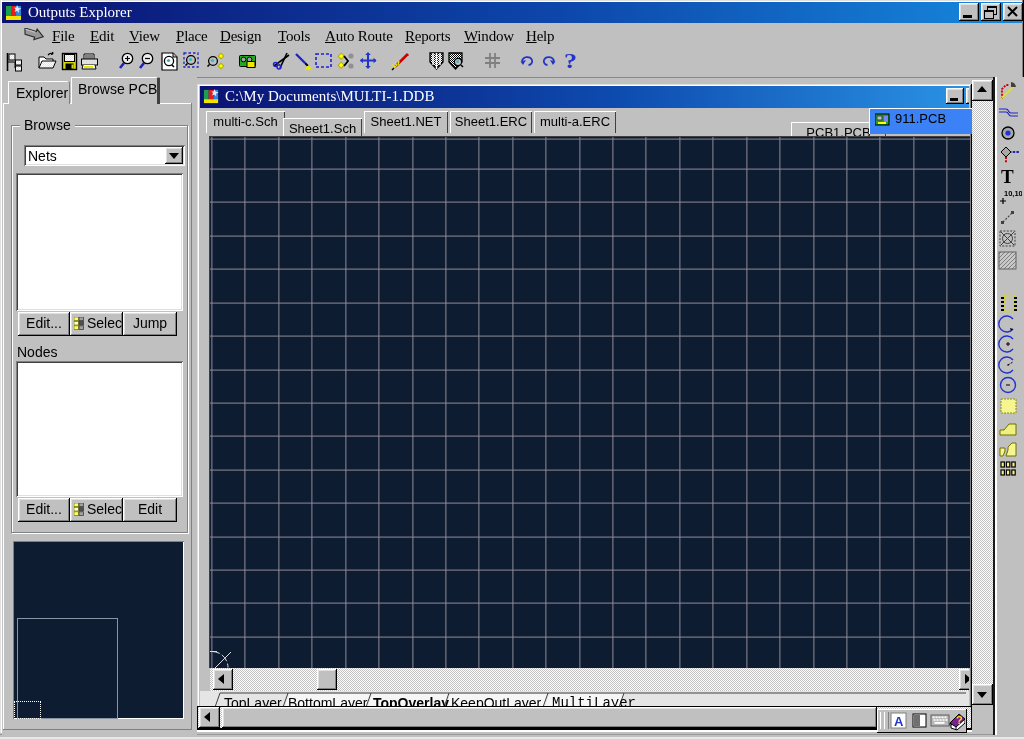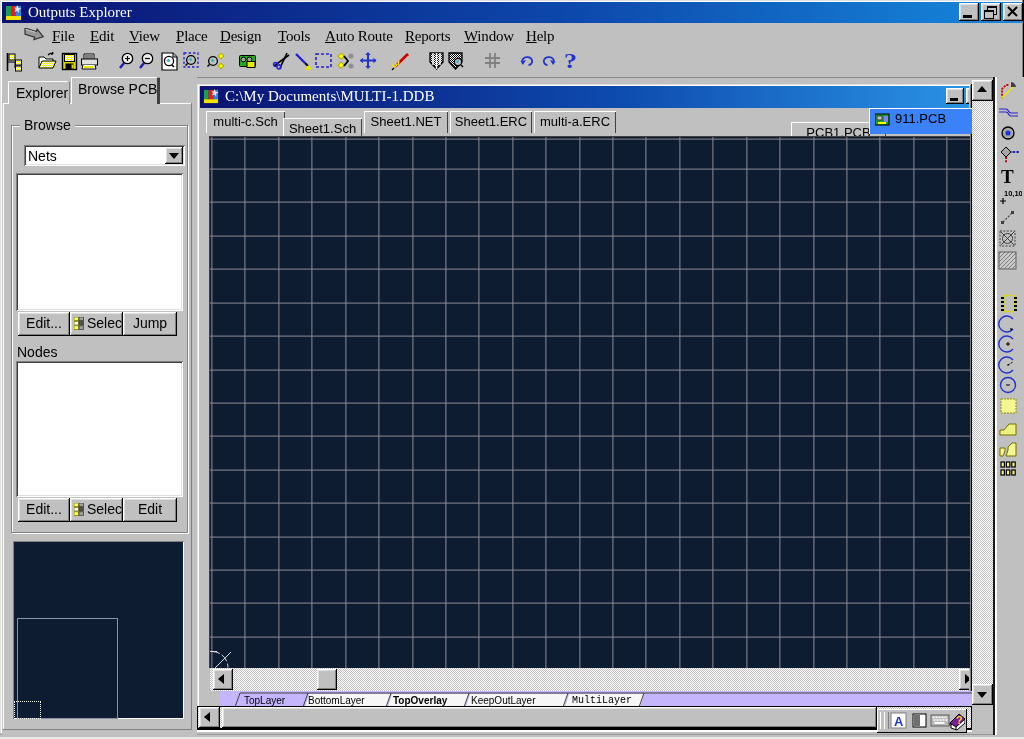--- a/index.html
+++ b/index.html
@@ -353,21 +353,21 @@
   <div class="abs hatch" style="left:13px;top:584px;width:759px;height:23px;overflow:hidden;">
     <div class="abs btn" style="left:3px;top:1px;width:20px;height:21px;">
         <div class="abs tri-left" style="left:5px;top:5px;"></div>
       </div>
     <div class="abs btn" style="left:107px;top:1px;width:20px;height:21px;"></div>
     <div class="abs btn" style="left:749px;top:1px;width:20px;height:21px;">
         <div class="abs tri-right" style="left:6px;top:5px;"></div>
       </div>
   </div>
 
-  <div class="abs" id="layertabs" style="left:3px;top:607px;width:769px;height:19px;background:#c4b5fd;overflow:hidden;font-size:10px;margin-left:20px;">
+  <div class="abs" id="layertabs" style="left:3px;top:607px;width:769px;height:19px;background:#e5e5e5;overflow:hidden;font-size:14px;">
       <svg class="abs" style="left:0;top:0" width="769" height="19" viewBox="0 0 769 19">
         <path d="M89 3 L171 3 L166 19 L84 19 Z" fill="#f6f6f6"></path>
         <path d="M172 3 L249 3 L244 19 L167 19 Z" fill="#f6f6f6"></path>
         <path d="M250 3 L348 3 L343 19 L245 19 Z" fill="#f6f6f6"></path>
         <path d="M349 3 L424 3 L419 19 L344 19 Z" fill="#f6f6f6"></path>
         <path d="M14 19 L20 2 L766 2" stroke="#404040" fill="none"></path>
         <path d="M88 2 L82 19" stroke="#404040" fill="none"></path>
         <path d="M171 2 L165 19" stroke="#404040" fill="none"></path>
         <path d="M249 2 L243 19" stroke="#404040" fill="none"></path>
         <path d="M348 2 L342 19" stroke="#404040" fill="none"></path>

